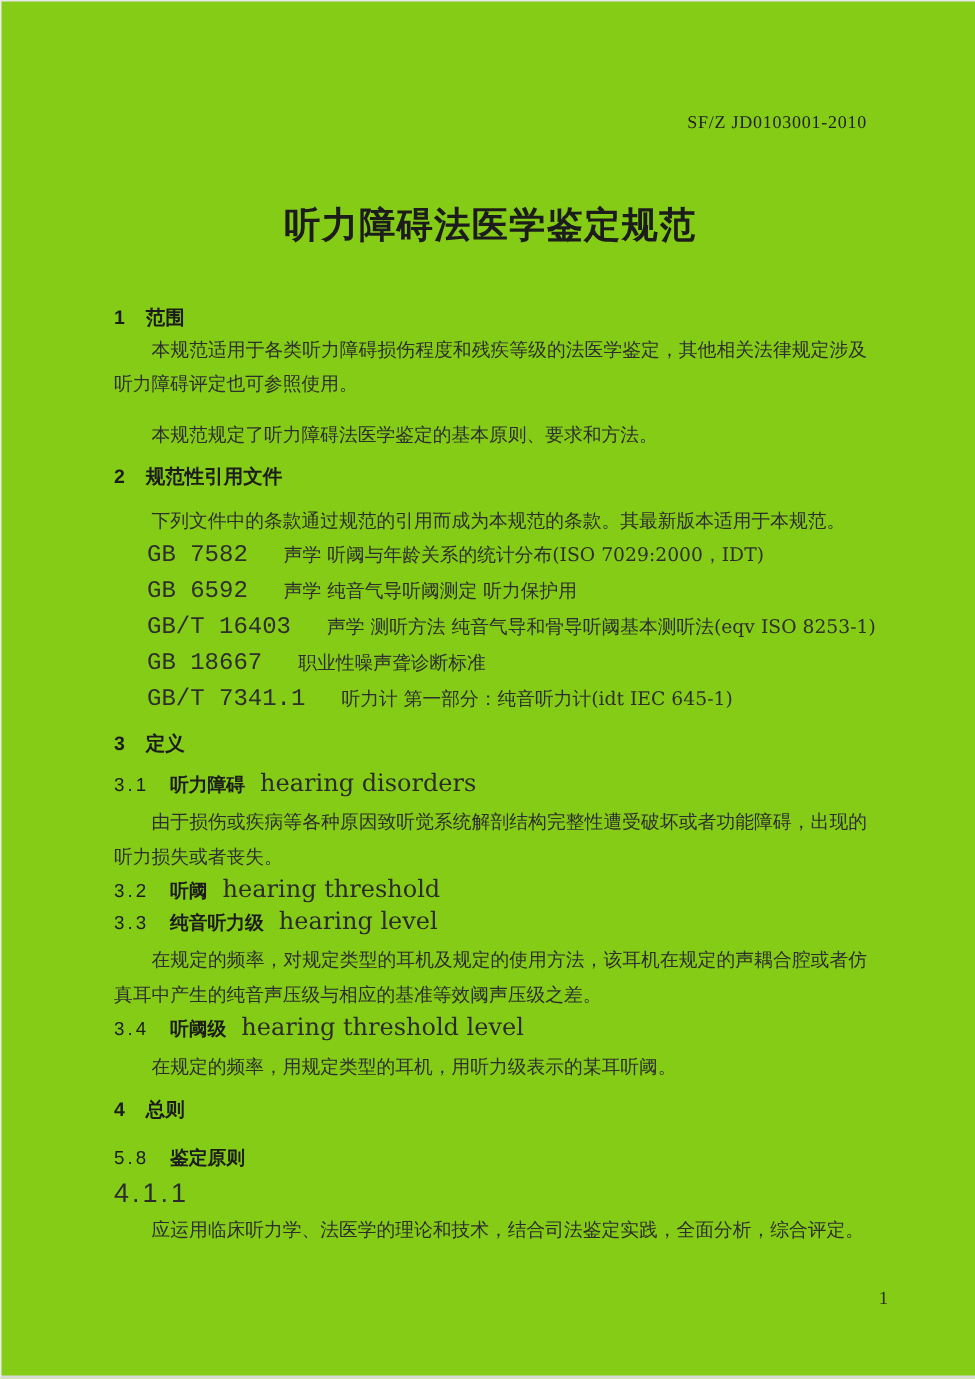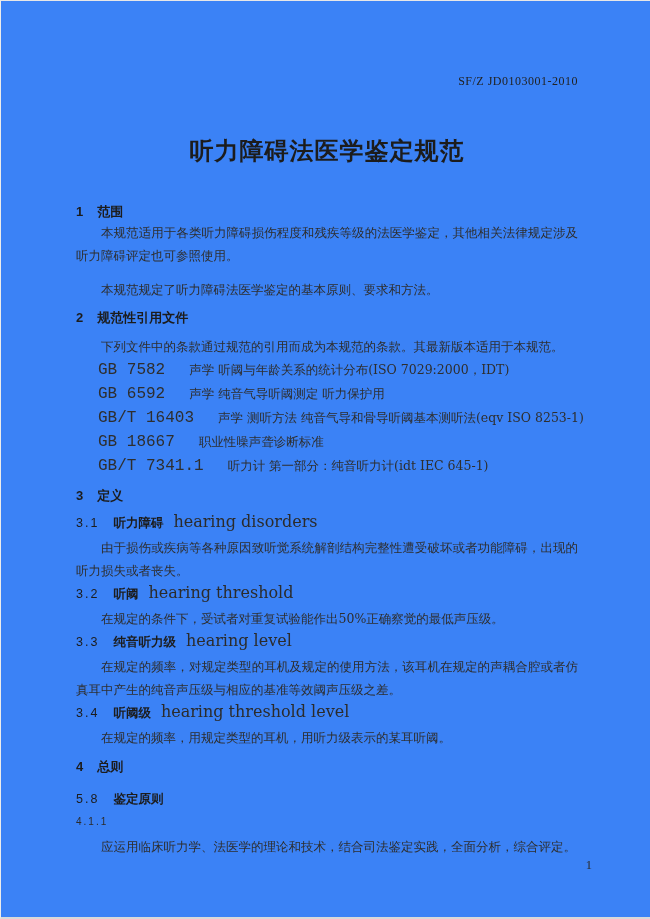--- a/index.html
+++ b/index.html
@@ -1,21 +1,21 @@
 <!DOCTYPE html>
 <html lang="zh"><head>
 <meta charset="utf-8">
 <style>
   html, body { margin: 0; padding: 0; background: #ffffff; }
   .page {
     position: relative;
     width: 650px;
     height: 919px;
     box-sizing: border-box;
-    background: #3b82f6;
+    background: #84cc16;
     border-top: 1px solid #e7e7e7;
     border-left: 1px solid #ececec;
     border-bottom: 2px solid #d9d9d9;
     padding: 72px 72px 0 75px;
     overflow: hidden;
     color: #2b2b2b;
     font-family: "DejaVu Serif", serif;
   }
   .doc-code {
     text-align: right;
@@ -56,21 +56,21 @@
   .sub-h .zh { margin-right: 10px; }
   .sub-h .en {
     font-family: "DejaVu Serif", serif;
     font-weight: normal;
     font-size: 16px;
     color: #2b2b2b;
   }
   .plain-no {
     font-family: "Liberation Sans", sans-serif;
     font-weight: normal;
-    font-size: 10px;
+    font-size: 18px;
     line-height: 18px;
     letter-spacing: 2px;
     color: #2b2b2b;
   }
   .body {
     margin: 0;
     font-size: 12.5px;
     line-height: 23px;
     text-indent: 2em;
     text-align: justify;
@@ -165,21 +165,20 @@
     <span class="zh">听力障碍</span>
     <span class="en">hearing disorders</span>
   </div>
   <p class="body mt-dbody">由于损伤或疾病等各种原因致听觉系统解剖结构完整性遭受破坏或者功能障碍，出现的听力损失或者丧失。</p>
 
   <div class="sub-h mt-dh">
     <span class="no">3.2</span>
     <span class="zh">听阈</span>
     <span class="en">hearing threshold</span>
   </div>
-  <p class="body mt-dbody">在规定的条件下，受试者对重复试验能作出50%正确察觉的最低声压级。</p>
 
   <div class="sub-h mt-dh">
     <span class="no">3.3</span>
     <span class="zh">纯音听力级</span>
     <span class="en">hearing level</span>
   </div>
   <p class="body mt-dbody">在规定的频率，对规定类型的耳机及规定的使用方法，该耳机在规定的声耦合腔或者仿真耳中产生的纯音声压级与相应的基准等效阈声压级之差。</p>
 
   <div class="sub-h mt-dh">
     <span class="no">3.4</span>

